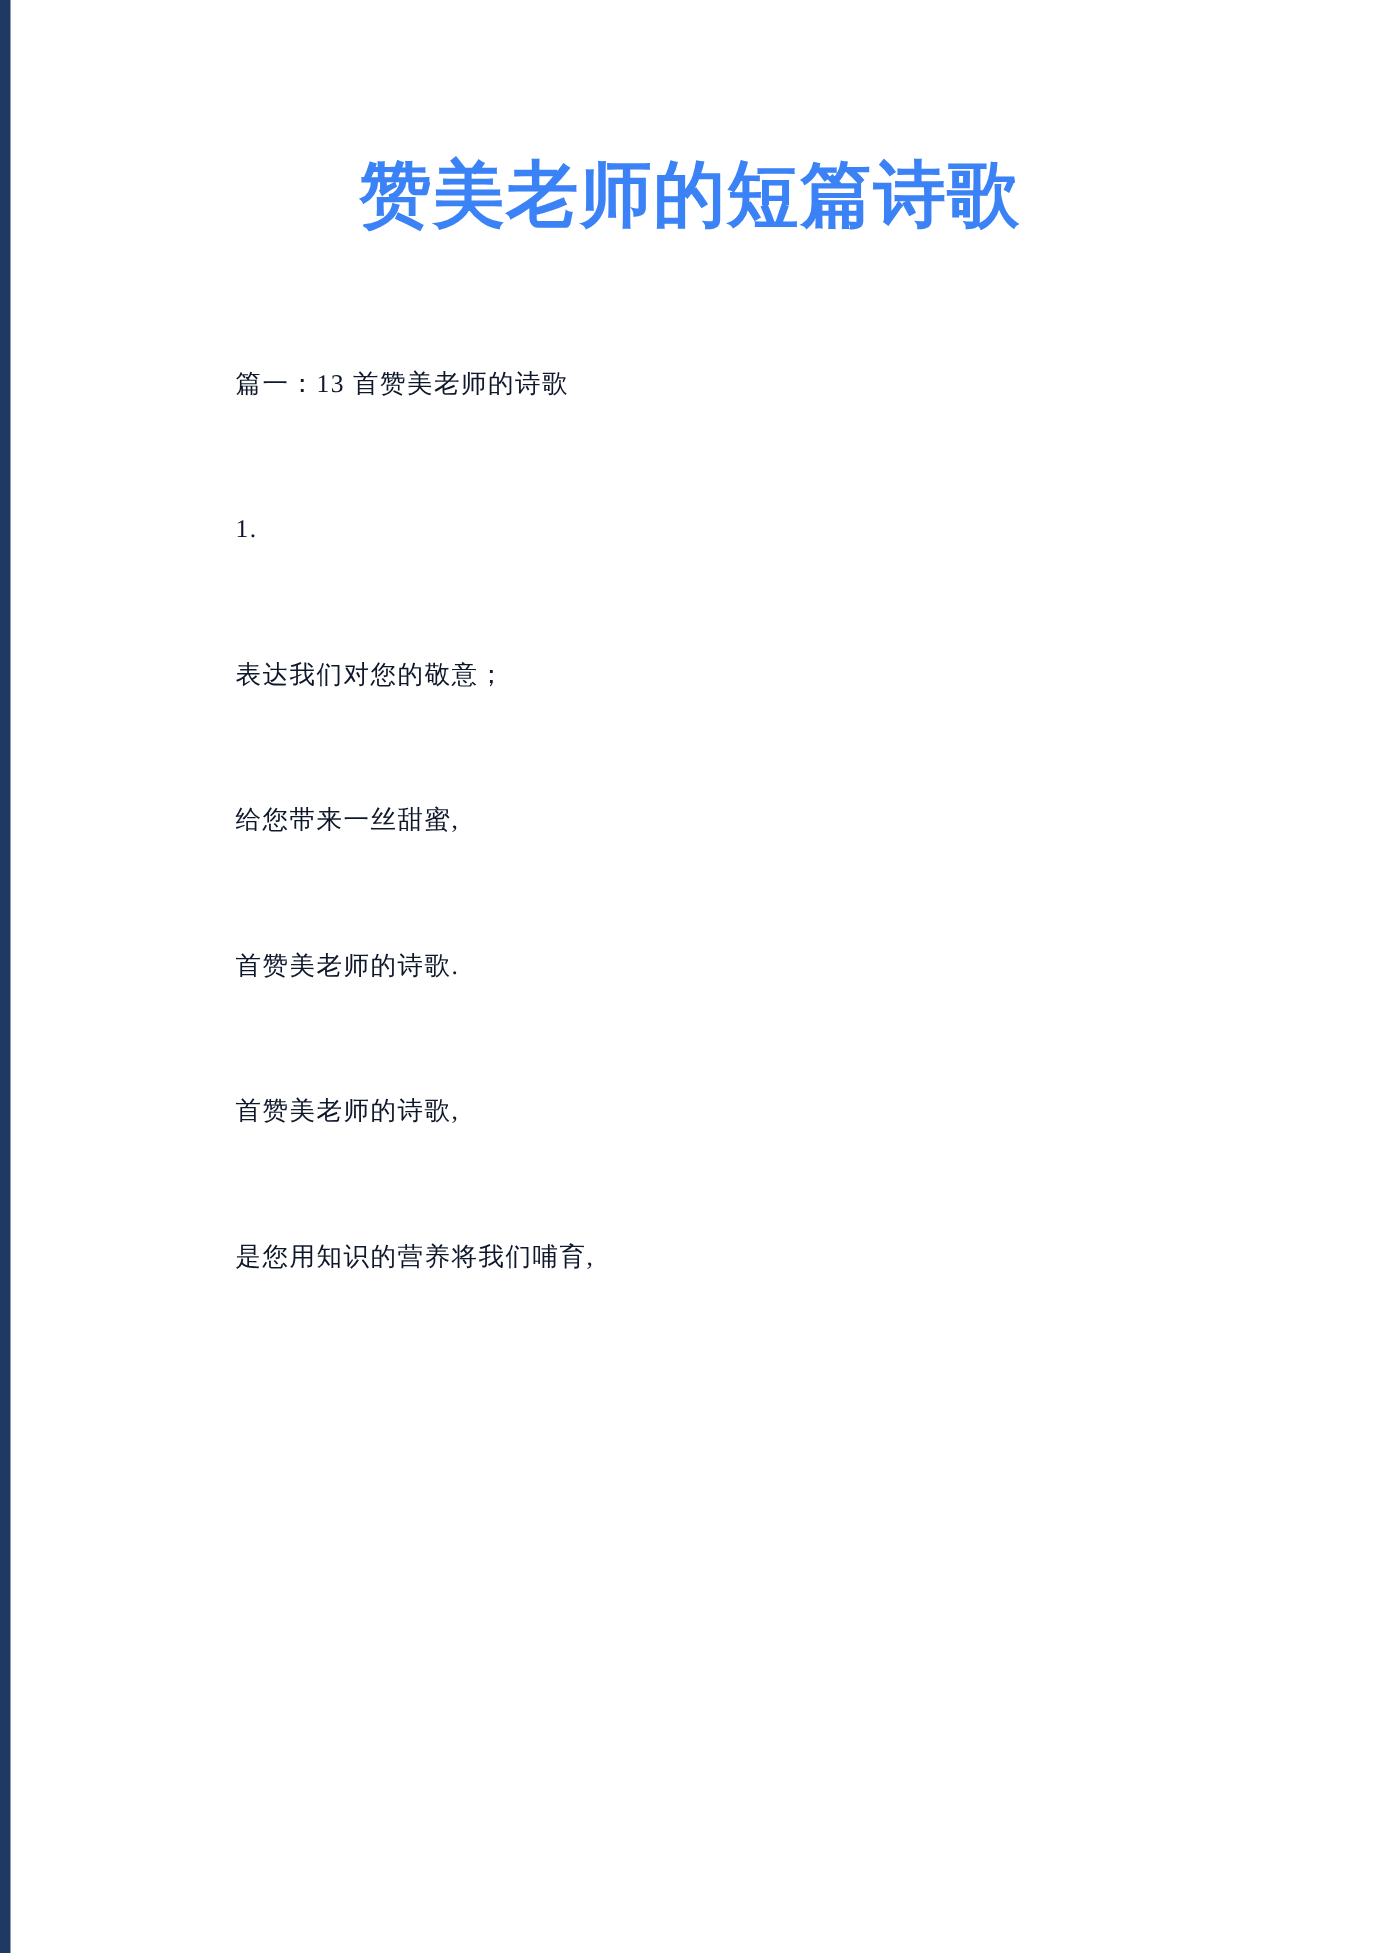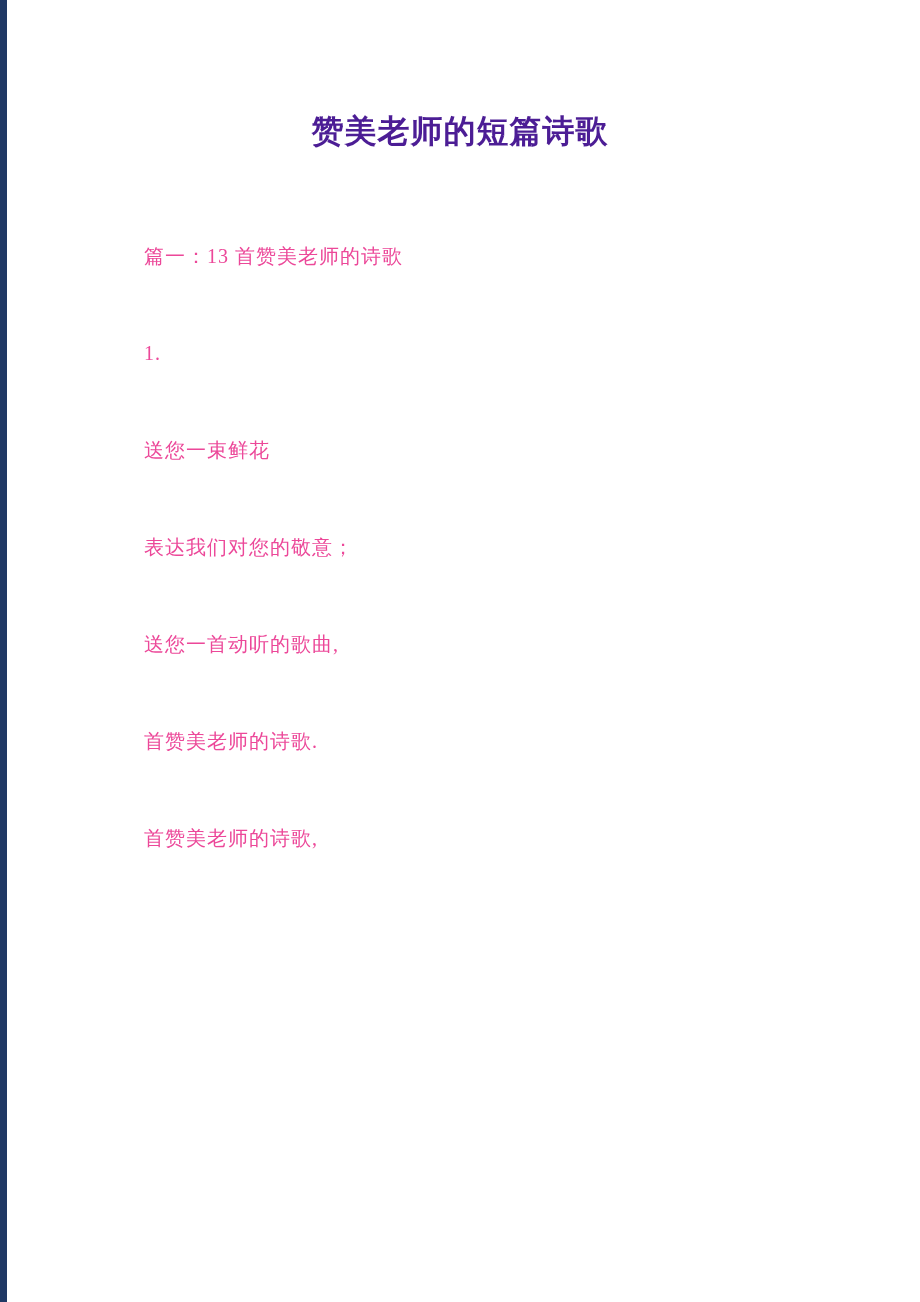--- a/index.html
+++ b/index.html
@@ -22,53 +22,53 @@
     width: 7px;
     height: 100%;
     background: #1f3864;
   }
   .doc-title {
     margin: 0;
     padding-top: 106px;
     text-align: center;
     font-family: "Liberation Sans", sans-serif;
     font-weight: bold;
-    font-size: 32px;
+    font-size: 48px;
     line-height: 50px;
     letter-spacing: 1px;
-    color: #4c1d95;
+    color: #3b82f6;
   }
   .content {
     padding-left: 141px;
     padding-right: 60px;
   }
   .line {
-    margin: 3px;
-    font-size: 20px;
+    margin: 16px;
+    font-size: 17px;
     line-height: 26px;
     letter-spacing: 1px;
-    color: #ec4899;
+    color: #0f172a;
   }
   .content .line:first-child {
     margin-top: 87px;
   }
   .line + .line {
     margin-top: 71px;
   }
 </style>
 </head>
 <body>
 
 <div class="page">
   <div class="left-edge" style="background: rgb(31, 56, 100);"></div>
 
   <h1 class="doc-title">赞美老师的短篇诗歌</h1>
 
   <div class="content">
     <p class="line">篇一：13 首赞美老师的诗歌</p>
     <p class="line">1.</p>
-    <p class="line">送您一束鲜花</p>
     <p class="line">表达我们对您的敬意；</p>
-    <p class="line">送您一首动听的歌曲,</p>
+    <p class="line">给您带来一丝甜蜜,</p>
     <p class="line">首赞美老师的诗歌.</p>
     <p class="line">首赞美老师的诗歌,</p>
+    <p class="line">是您用知识的营养将我们哺育,</p>
   </div>
 </div>
 
 </body></html>

